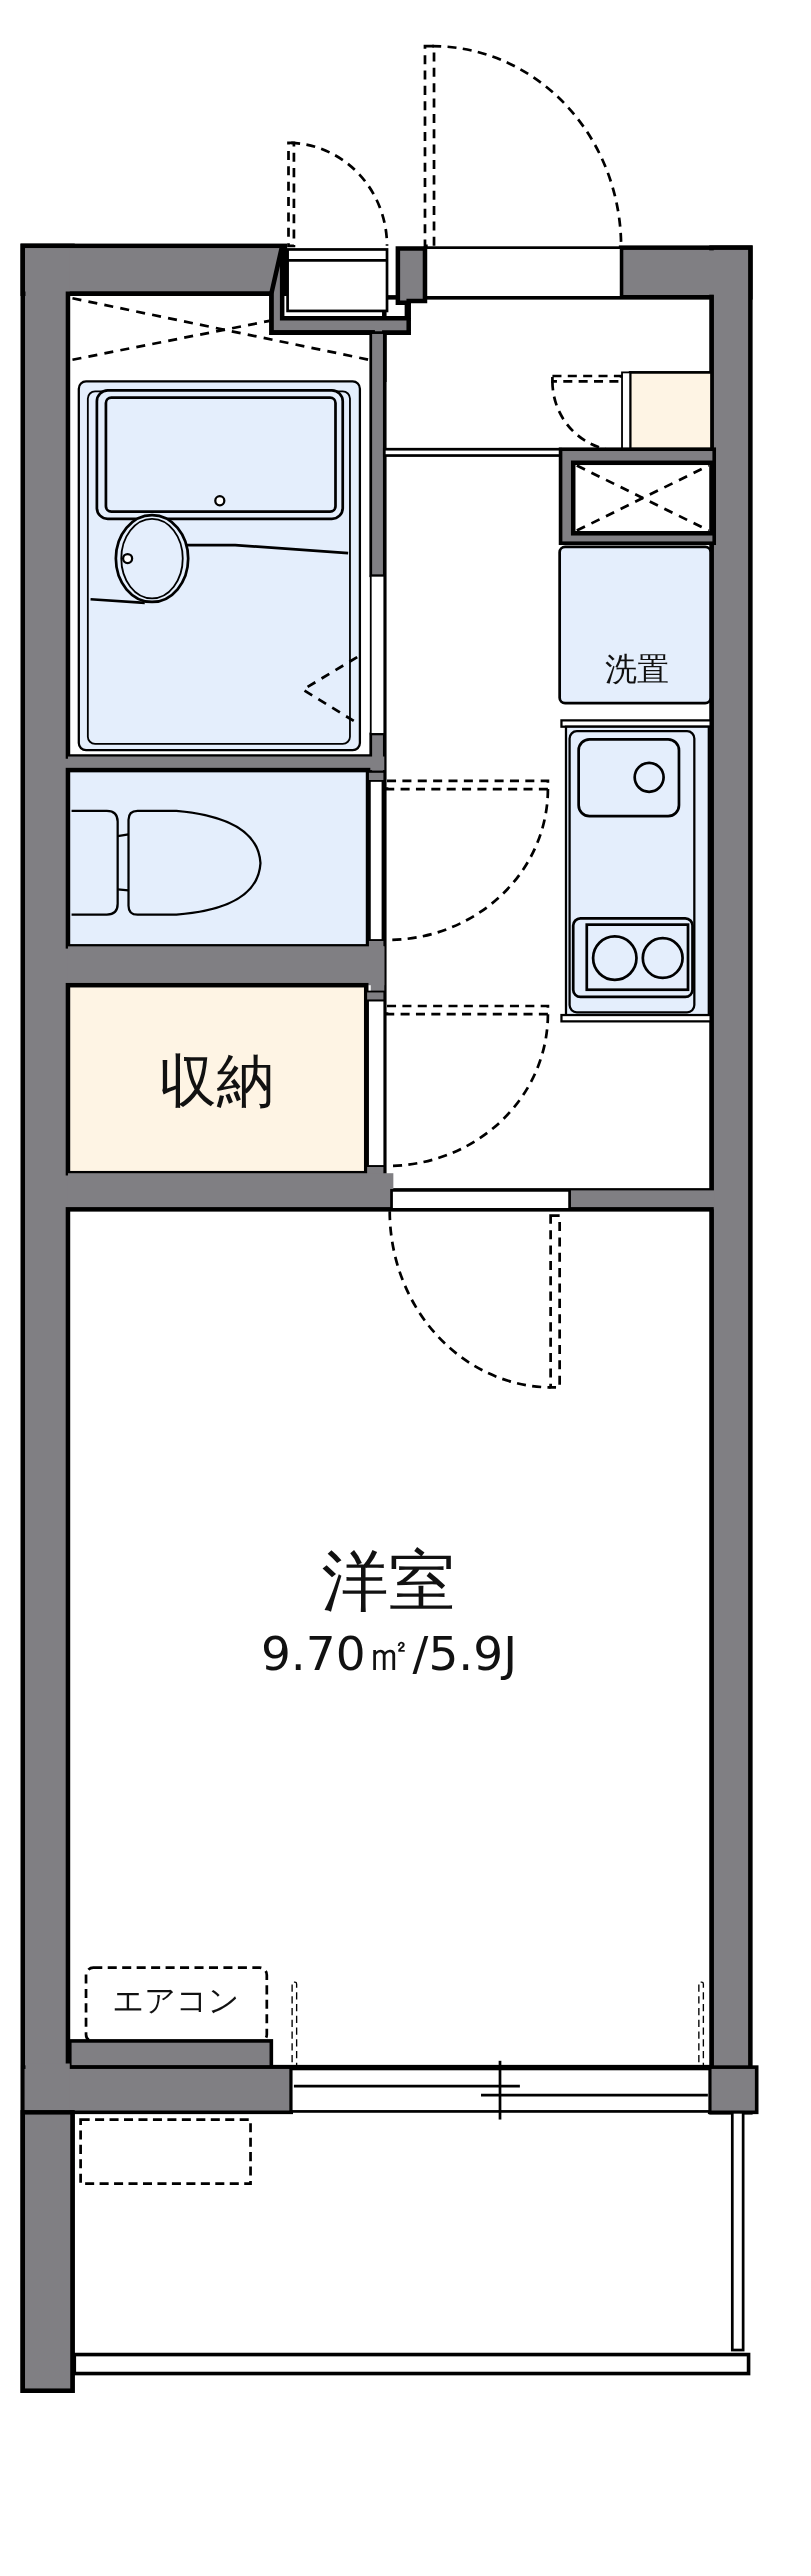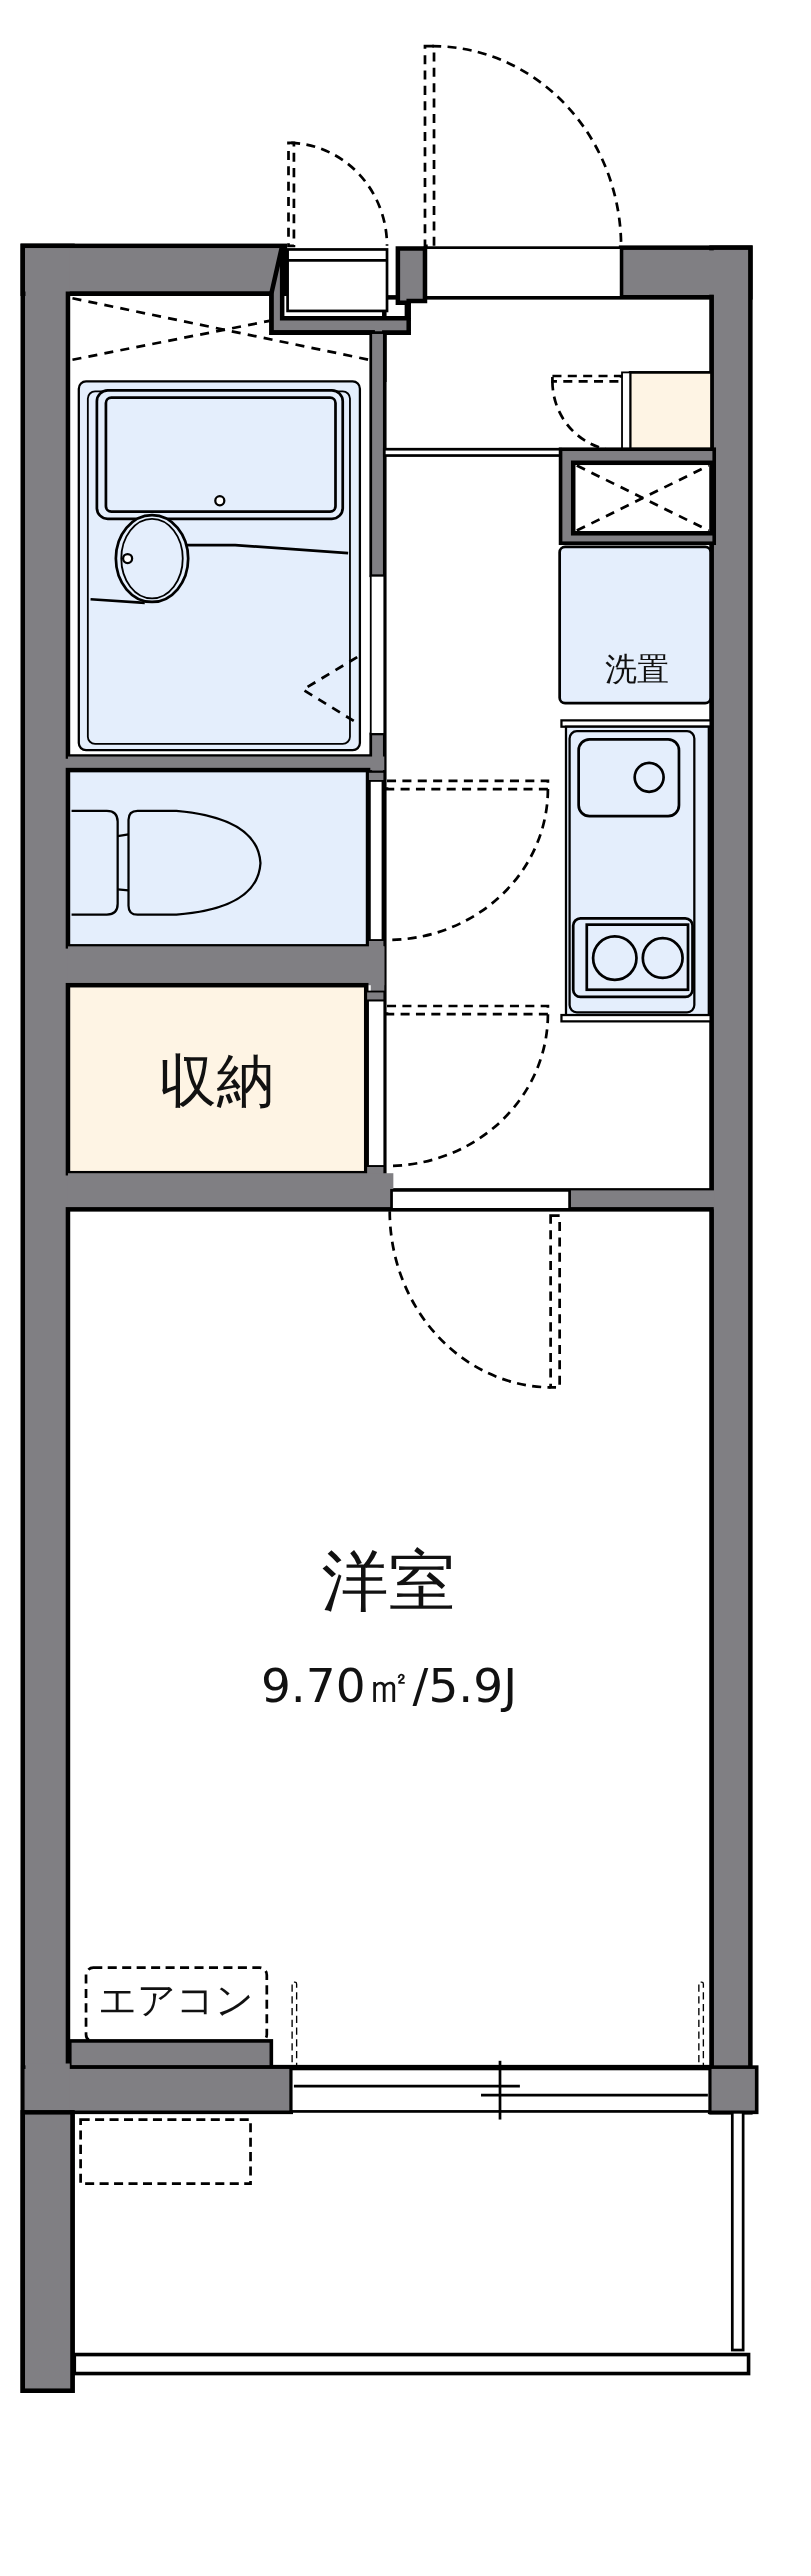--- a/index.html
+++ b/index.html
@@ -184,15 +184,15 @@
     <rect x="25" y="2337" width="55" height="308" fill="#807f83" stroke="#000" stroke-width="5"></rect>
     <rect x="810" y="2337" width="12" height="263" fill="#fff" stroke="#000" stroke-width="3"></rect>
     <rect x="82" y="2605" width="746" height="21" fill="#fff" stroke="#000" stroke-width="4"></rect>
     <rect x="89" y="2345" width="188" height="71" fill="none" stroke="#000" stroke-width="3" stroke-dasharray="10,6"></rect>
   </g>
 </svg>
 
 <div class="lbl" style="left:578px;top:629px;width:118px;font-size:32px;line-height:54px;margin-top:13px;">洗置</div>
 <div class="lbl" style="left:108px;top:1042px;width:217px;font-size:58px;line-height:78px;">収納</div>
 <div class="lbl" style="left:235px;top:1541px;width:307px;font-size:67px;line-height:80px;font-family:Liberation Serif, serif;">洋室</div>
-<div class="lbl" style="left:199px;top:1627px;width:380px;font-size:47px;line-height:54px;margin-top:32px;">9.70㎡/5.9J</div>
-<div class="lbl" style="left:90px;top:1982px;width:172px;font-size:38px;line-height:36px;">エアコン</div>
+<div class="lbl" style="left:199px;top:1627px;width:380px;font-size:47px;line-height:54px;">9.70㎡/5.9J</div>
+<div class="lbl" style="left:90px;top:1982px;width:172px;font-size:31px;line-height:36px;">エアコン</div>
 
 
 </body></html>

